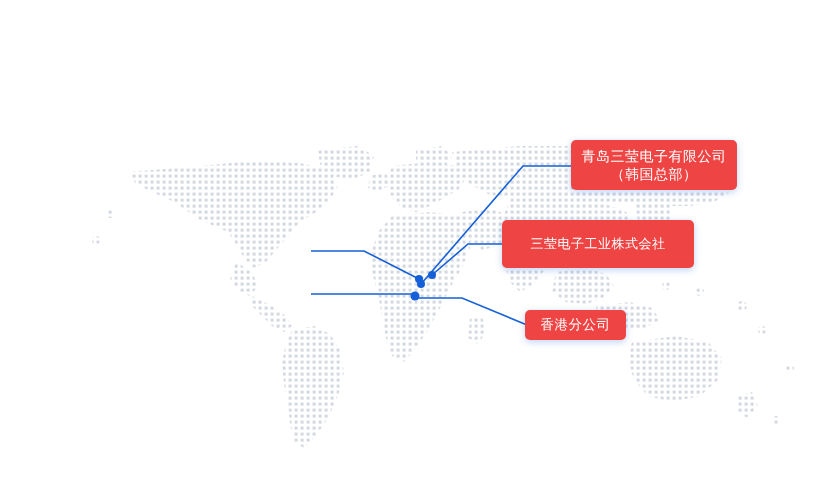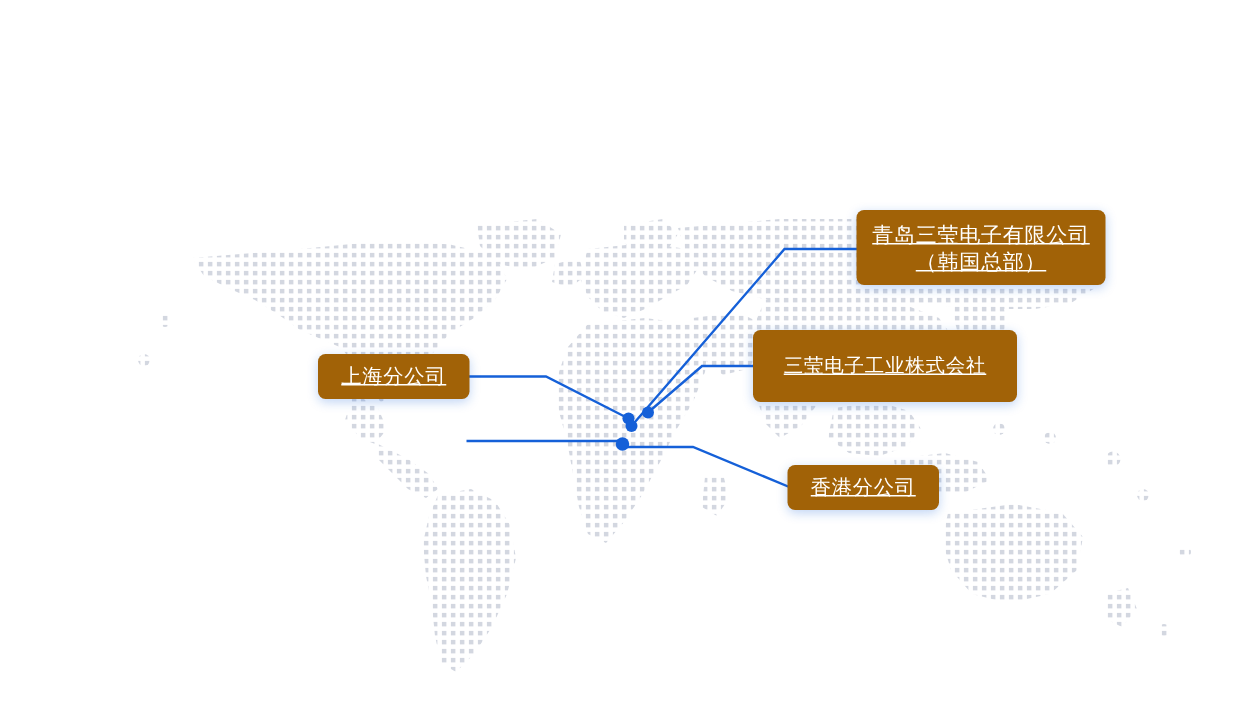--- a/index.html
+++ b/index.html
@@ -38,50 +38,49 @@
     top: 0;
     width: 824px;
     height: 480px;
     pointer-events: none;
   }
 
   
   .label-box {
     position: absolute;
     box-sizing: border-box;
-    background: #a16207;
+    background: #ef4444;
     color: #ffffff;
     border-radius: 5px;
     text-align: center;
     line-height: 1.32;
     white-space: nowrap;
     letter-spacing: 0.5px;
     box-shadow: 0 2px 7px rgba(21, 96, 216, 0.28);
     display: flex;
     flex-direction: column;
     align-items: center;
     justify-content: center;
     cursor: pointer;
-    text-decoration: underline;
   }
   .label-line {
     display: block;
   }
 
   .lb-qingdao {
     left: 571px;
     top: 140px;
     width: 166px;
     height: 50px;
     font-size: 14px;
   }
   .lb-korea {
     left: 502px;
     top: 220px;
-    width: 176px;
+    width: 192px;
     height: 48px;
     font-size: 13px;
   }
   .lb-shanghai {
     left: 212px;
     top: 236px;
     width: 101px;
     height: 30px;
     font-size: 13.5px;
   }
@@ -207,22 +206,19 @@
 
   <div class="label-box lb-qingdao">
     <span class="label-line">青岛三莹电子有限公司</span>
     <span class="label-line">（韩国总部）</span>
   </div>
 
   <div class="label-box lb-korea">
     <span class="label-line">三莹电子工业株式会社</span>
   </div>
 
-  <div class="label-box lb-shanghai">
-    <span class="label-line">上海分公司</span>
-  </div>
 
 
   <div class="label-box lb-hongkong">
     <span class="label-line">香港分公司</span>
   </div>
 
 </div>
 
 </body></html>

